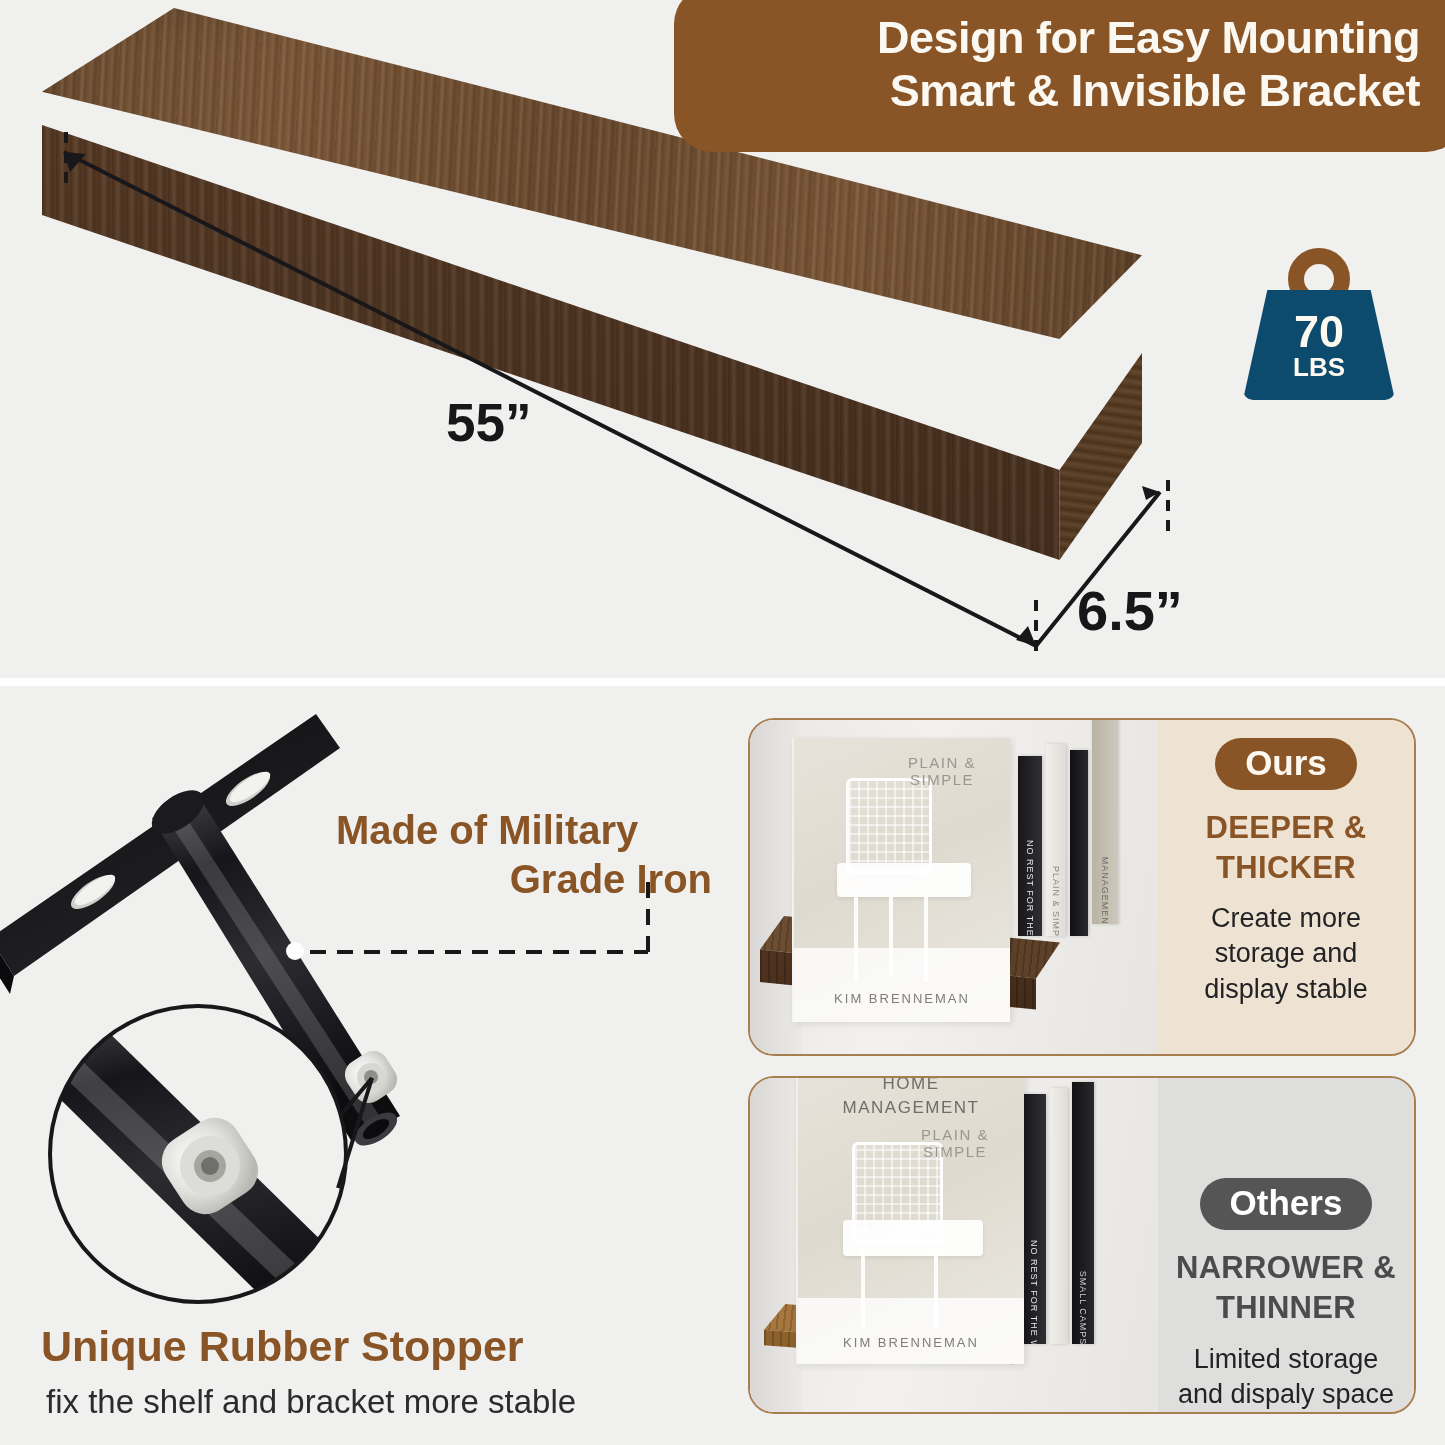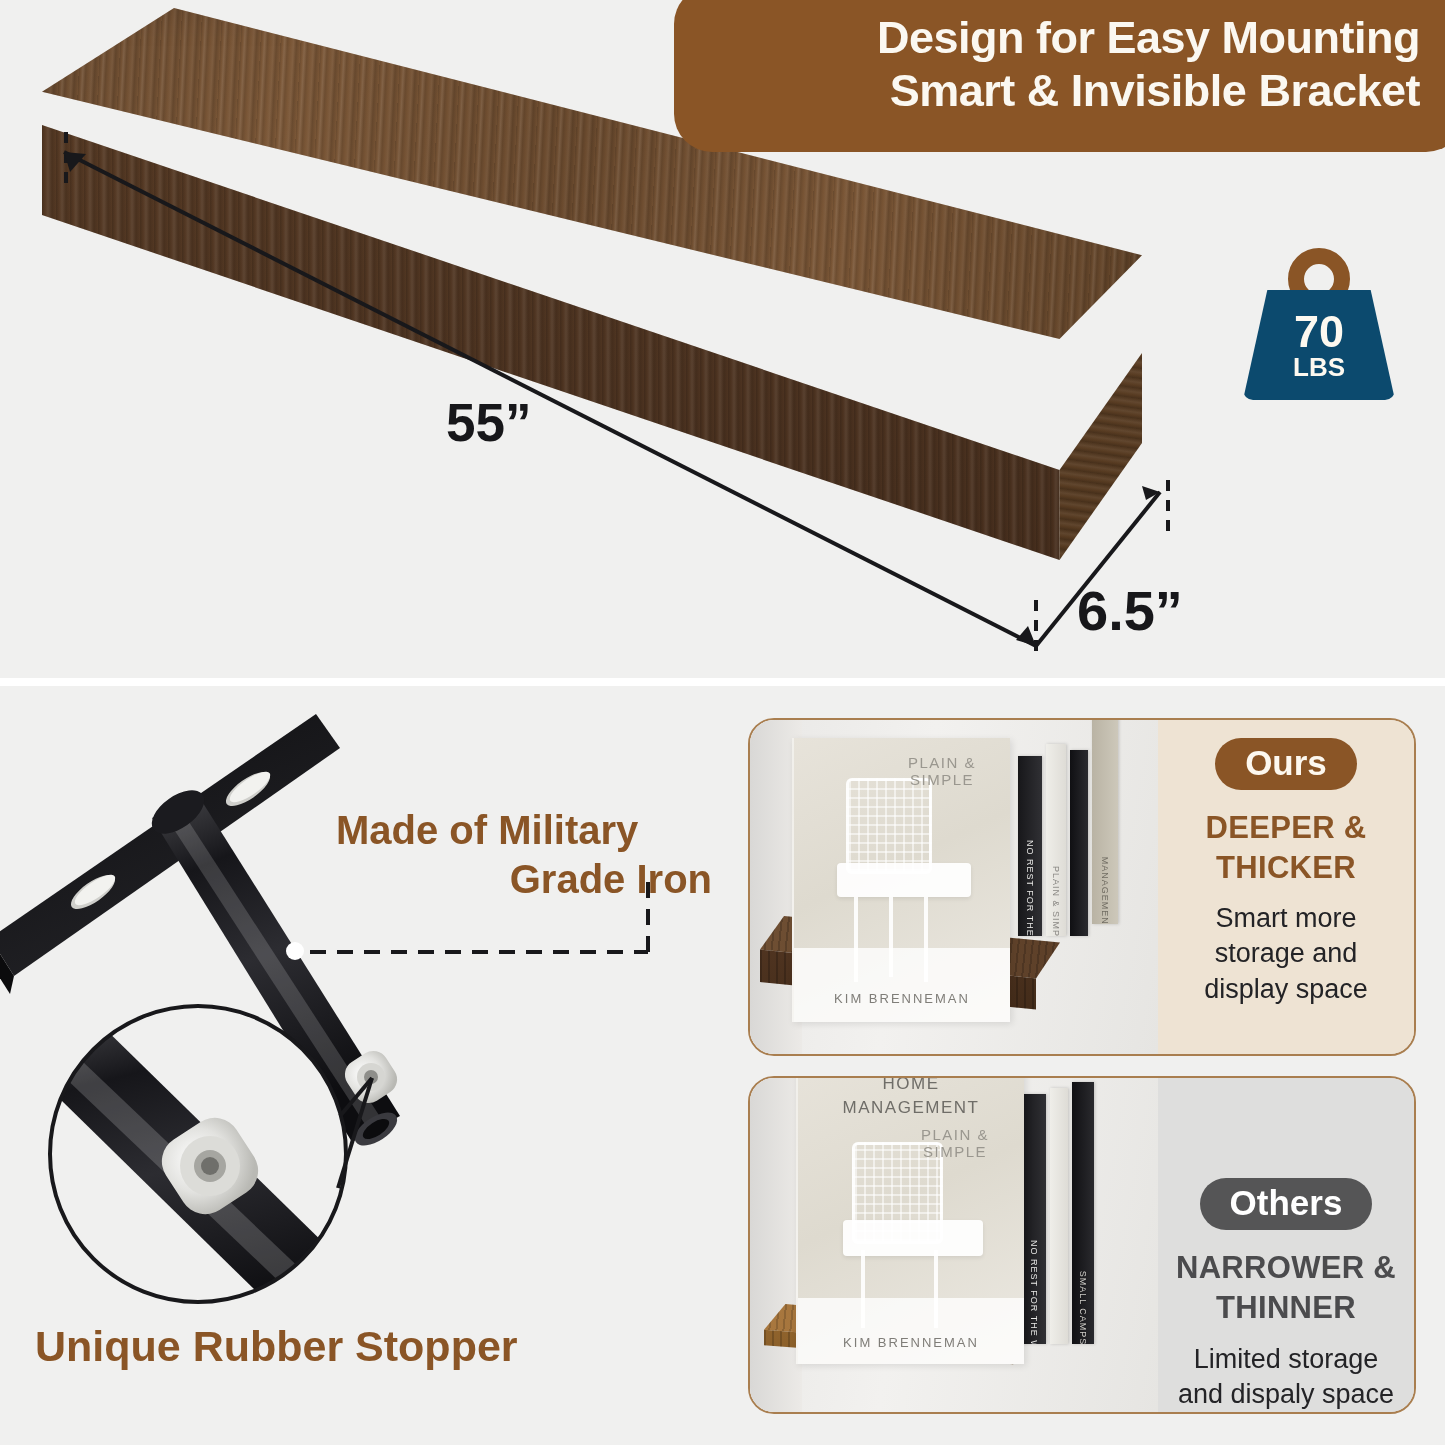--- a/index.html
+++ b/index.html
@@ -470,21 +470,22 @@
       <line x1="340" y1="430" x2="372" y2="392" stroke="#18181b" stroke-width="4"></line>
       <line x1="338" y1="502" x2="372" y2="392" stroke="#18181b" stroke-width="4"></line>
     </svg>
   </div>
 
   <div class="bracket-heading" style="position:absolute;left:336px;top:120px;">
     <span class="l1">Made of Military</span>
     <span class="l2">Grade Iron</span>
   </div>
 
-  <div class="stopper-title" style="position:absolute;left:35px;top:636px;">Unique Rubber Stopper</div>
+  <div class="stopper-title" style="position:absolute;left:41px;top:636px;">Unique Rubber Stopper</div>
+  <div class="stopper-sub" style="position:absolute;left:46px;top:697px;">fix the shelf and bracket more stable</div>
 
   <div class="cmp-card cmp-ours" style="top:32px;">
     <div class="cmp-photo">
       <div class="wall"></div>
       <div class="wall-edge"></div>
 
       <div class="shelf3d" style="left:10px;top:196px;width:300px;height:120px;">
         <div class="s-top" style="background:linear-gradient(100deg,#6f4f33,#5c3f28);
              clip-path:polygon(8% 0%,100% 22%,92% 52%,0% 28%);
              background-image:repeating-linear-gradient(96deg,rgba(0,0,0,.18) 0 2px,rgba(0,0,0,0) 2px 7px),linear-gradient(100deg,#6f4f33,#5c3f28);"></div>
@@ -517,21 +518,21 @@
         <div class="bigbook-author" style="bottom:16px;font-size:13px;">KIM BRENNEMAN</div>
       </div>
     </div>
 
     <div class="cmp-text">
       <div class="cmp-pill">Ours</div>
       <div class="cmp-head">
         <span>DEEPER &amp;</span><br>
         <span>THICKER</span>
       </div>
-      <div class="cmp-body">Smart more storage and display space</div>
+      <div class="cmp-body">Create more storage and display stable</div>
     </div>
   </div>
 
   <div class="cmp-card cmp-others" style="top:390px;">
     <div class="cmp-photo">
       <div class="wall"></div>
       <div class="wall-edge"></div>
 
       <div class="shelf3d" style="left:14px;top:226px;width:268px;height:86px;">
         <div class="s-top" style="clip-path:polygon(8% 0%,100% 26%,93% 52%,0% 30%);

